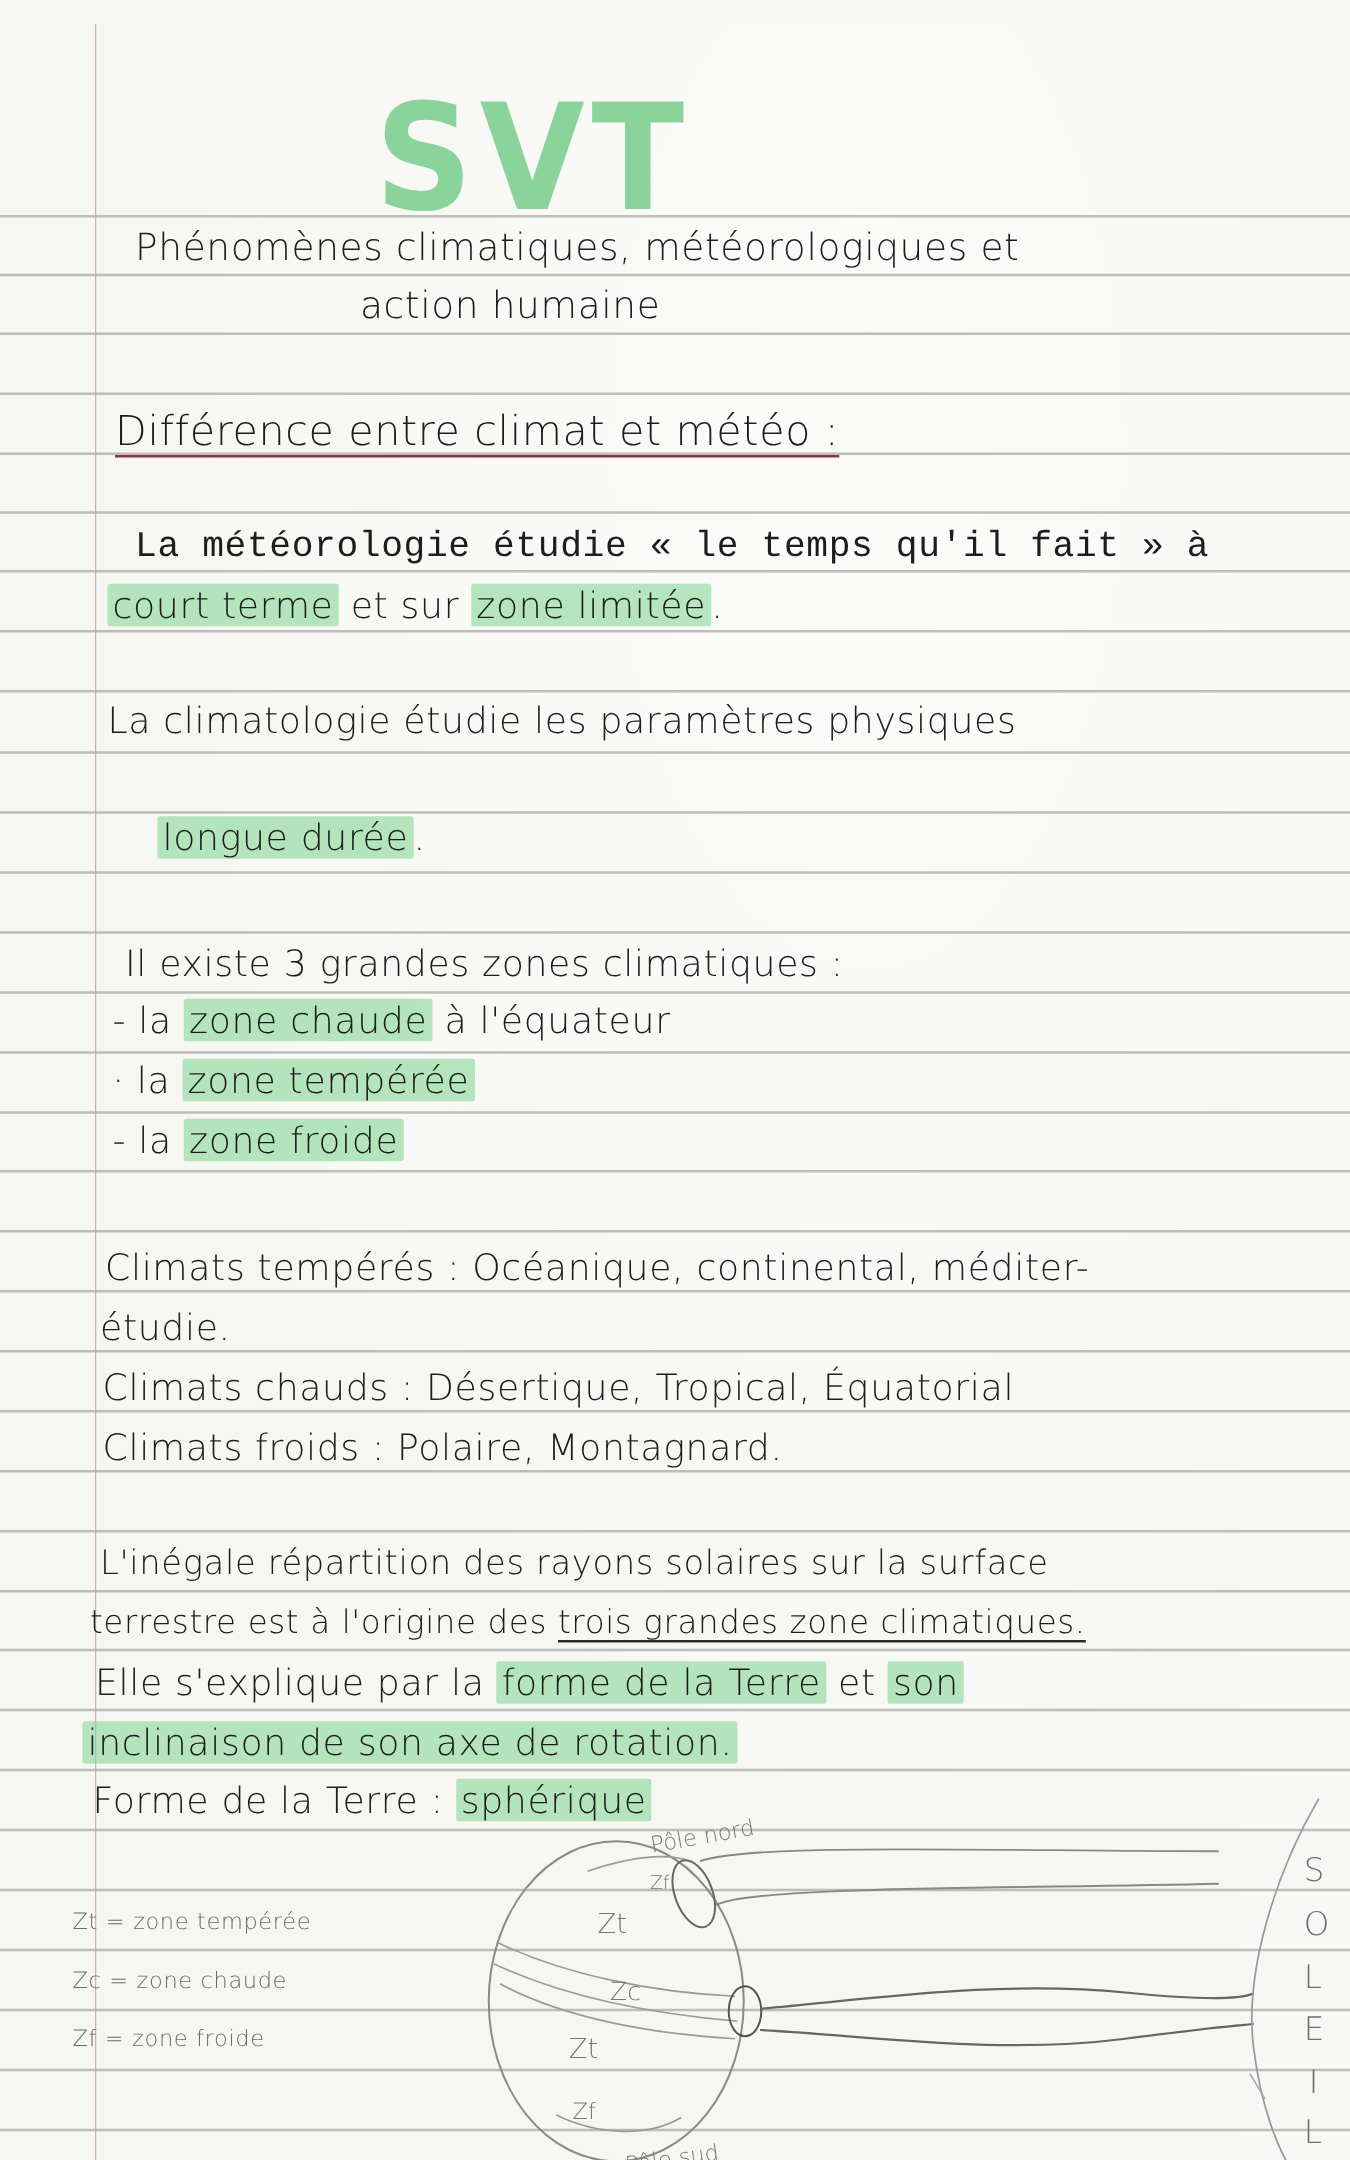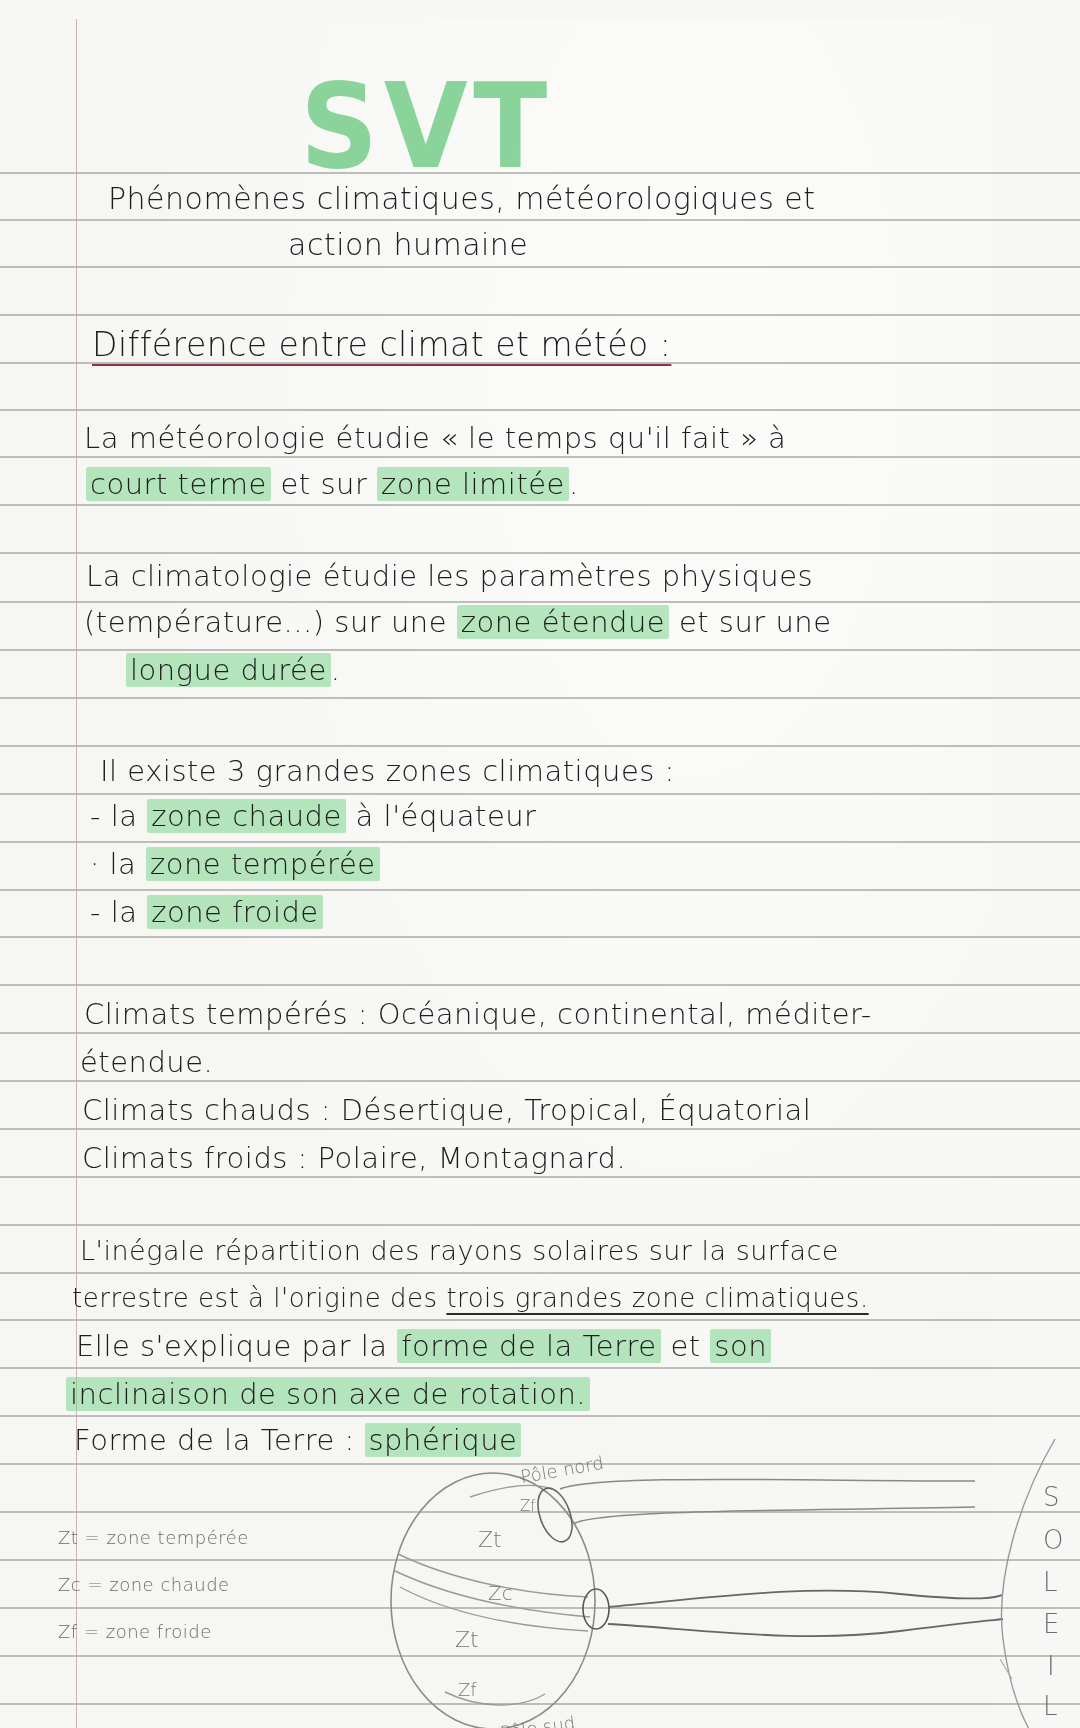--- a/index.html
+++ b/index.html
@@ -154,46 +154,43 @@
   </div>
   <div class="margin-line"></div>
 
   <div class="title-svt">SVT</div>
 
   <div class="hw subtitle" style="left:288px; top:208px;">action humaine</div>
   <div class="hw subtitle" style="left:108px; top:162px;">Phénomènes climatiques, météorologiques et</div>
 
   <div class="hw heading" style="left:92px; top:306px;">Différence entre climat et météo :</div>
 
-  <div class="hw para" style="left:84px; top:402px;">La météorologie étudie « le temps qu'il fait » à</div>
+  <div class="hw para" style="left:108px; top:402px;font-family:Liberation Mono, monospace;">La météorologie étudie « le temps qu'il fait » à</div>
   <div class="hw para" style="left:86px; top:448px;">
     <span class="hl">court terme</span><span> et sur </span><span class="hl">zone limitée</span><span>.</span>
   </div>
 
   <div class="hw para" style="left:86px; top:540px;">La climatologie étudie les paramètres physiques</div>
-  <div class="hw para" style="left:84px; top:586px;">
-    <span>(température...) sur une </span><span class="hl">zone étendue</span><span> et sur une</span>
-  </div>
   <div class="hw para" style="left:80px; top:634px;padding-left:46px;">
     <span class="hl">longue durée</span><span>.</span>
   </div>
 
   <div class="hw para" style="left:100px; top:735px;">Il existe 3 grandes zones climatiques :</div>
   <div class="hw para" style="left:90px; top:780px;">
     <span>- la </span><span class="hl">zone chaude</span><span> à l'équateur</span>
   </div>
   <div class="hw para" style="left:90px; top:828px;">
     <span>· la </span><span class="hl">zone tempérée</span><span></span>
   </div>
   <div class="hw para" style="left:90px; top:876px;">
     <span>- la </span><span class="hl">zone froide</span><span></span>
   </div>
 
   <div class="hw para" style="left:84px; top:978px;">Climats tempérés : Océanique, continental, méditer-</div>
-  <div class="hw para" style="left:80px; top:1026px;">étendue.</div>
+  <div class="hw para" style="left:80px; top:1026px;">étudie.</div>
   <div class="hw para" style="left:82px; top:1074px;">Climats chauds : Désertique, Tropical, Équatorial</div>
   <div class="hw para" style="left:82px; top:1122px;">Climats froids : Polaire, Montagnard.</div>
 
   <div class="hw para" style="left:80px; top:1216px; font-size:27px;">L'inégale répartition des rayons solaires sur la surface</div>
   <div class="hw para" style="left:72px; top:1264px; font-size:26px;">
     <span>terrestre est à l'origine des </span><span class="underlined">trois grandes zone climatiques.</span>
   </div>
   <div class="hw para" style="left:76px; top:1310px;">
     <span>Elle s'explique par la </span><span class="hl">forme de la Terre</span><span> et </span><span class="hl">son</span>
   </div>

